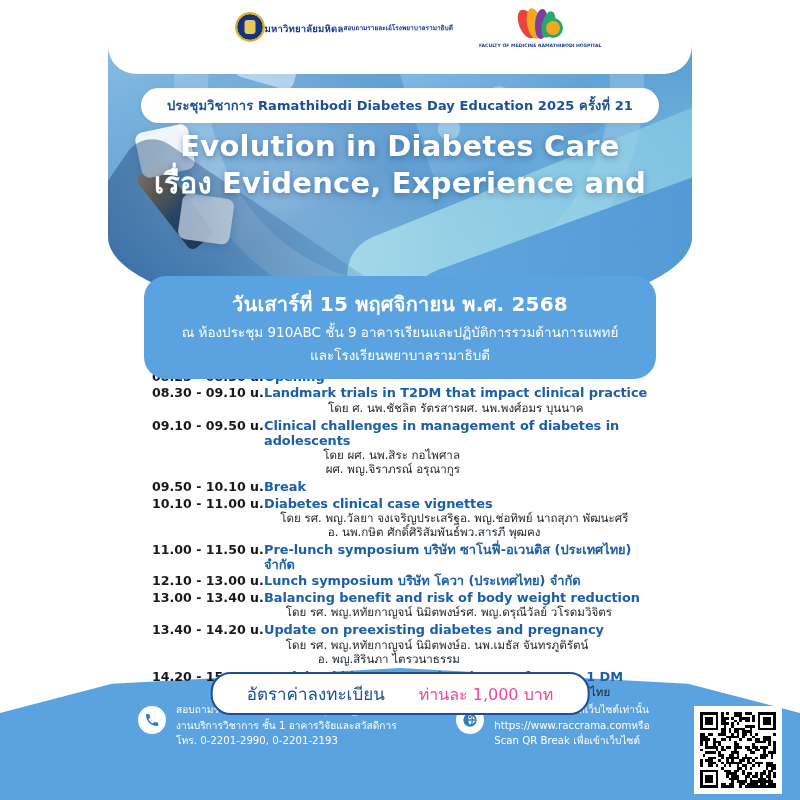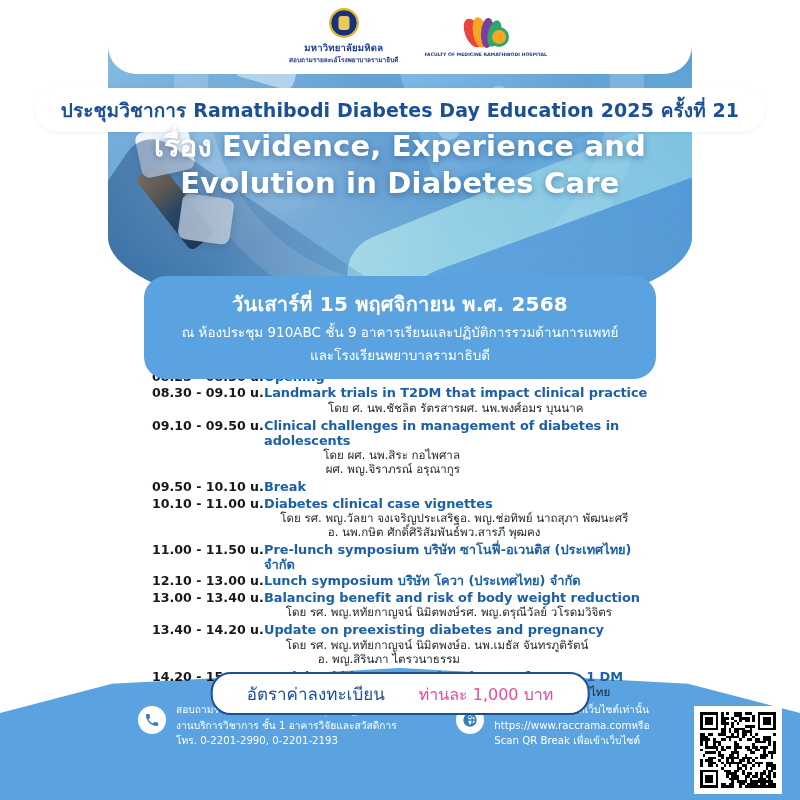--- a/index.html
+++ b/index.html
@@ -68,21 +68,21 @@
     border: 34px solid rgba(255,255,255,0.18);
     border-radius: 50%;
   }
 
   
   .logos {
     position: absolute; left: 0; top: 8px; width: 100%;
     display: flex; justify-content: center; align-items: center; gap: 26px;
     z-index: 6;
   }
-  .logo-mahidol { display: flex; flex-direction: column; align-items: center; margin-left: 36px; }
+  .logo-mahidol { display: flex; flex-direction: row; align-items: center; margin-left: 36px; }
   .seal {
     width: 30px; height: 30px; border-radius: 50%;
     background: radial-gradient(circle at 50% 50%, #1a3a8f 0%, #14307a 58%, #c9a227 60%, #e8c95a 74%, #1a3a8f 76%, #14307a 100%);
     position: relative; margin-bottom: 2px;
   }
   .seal::after {
     content: ""; position: absolute; left: 50%; top: 50%;
     transform: translate(-50%,-50%);
     width: 11px; height: 14px; border-radius: 3px;
     background: #e8c95a;
@@ -107,21 +107,21 @@
   .title-pill {
     position: absolute; left: 50%; top: 88px; transform: translateX(-50%);
     background: #ffffff;
     border-radius: 22px;
     padding: 7px 26px;
     white-space: nowrap;
     z-index: 7;
     box-shadow: 0 1px 4px rgba(0,0,0,0.06);
   }
   .title-pill span {
-    font-size: 19px; font-weight: 700; color: #1b4f96; letter-spacing: .1px;
+    font-size: 13px; font-weight: 700; color: #1b4f96; letter-spacing: .1px;
   }
   .main-title {
     position: absolute; left: 0; top: 128px; width: 100%;
     text-align: center; z-index: 7;
     color: #ffffff;
     font-size: 29px; font-weight: 700; line-height: 1.28;
     text-shadow: 0 2px 6px rgba(20,60,110,0.45);
     letter-spacing: .2px;
   }
 
@@ -252,22 +252,22 @@
       </div>
       <div class="logo-60-cap">FACULTY OF MEDICINE RAMATHIBODI HOSPITAL</div>
     </div>
   </div>
 
   <div class="title-pill">
     <span>ประชุมวิชาการ Ramathibodi Diabetes Day Education 2025 ครั้งที่ 21</span>
   </div>
 
   <div class="main-title">
+    <div>Evolution in Diabetes Care</div>
     <div>เรื่อง Evidence, Experience and</div>
-    <div>Evolution in Diabetes Care</div>
   </div>
 
   <div class="date-box">
     <div class="date-line">วันเสาร์ที่ 15 พฤศจิกายน พ.ศ. 2568</div>
     <div class="venue-line">ณ ห้องประชุม 910ABC ชั้น 9 อาคารเรียนและปฏิบัติการรวมด้านการแพทย์</div>
     <div class="venue-line">และโรงเรียนพยาบาลรามาธิบดี</div>
   </div>
 
   <div class="schedule" id="schedule">
       <div class="sch-row">

